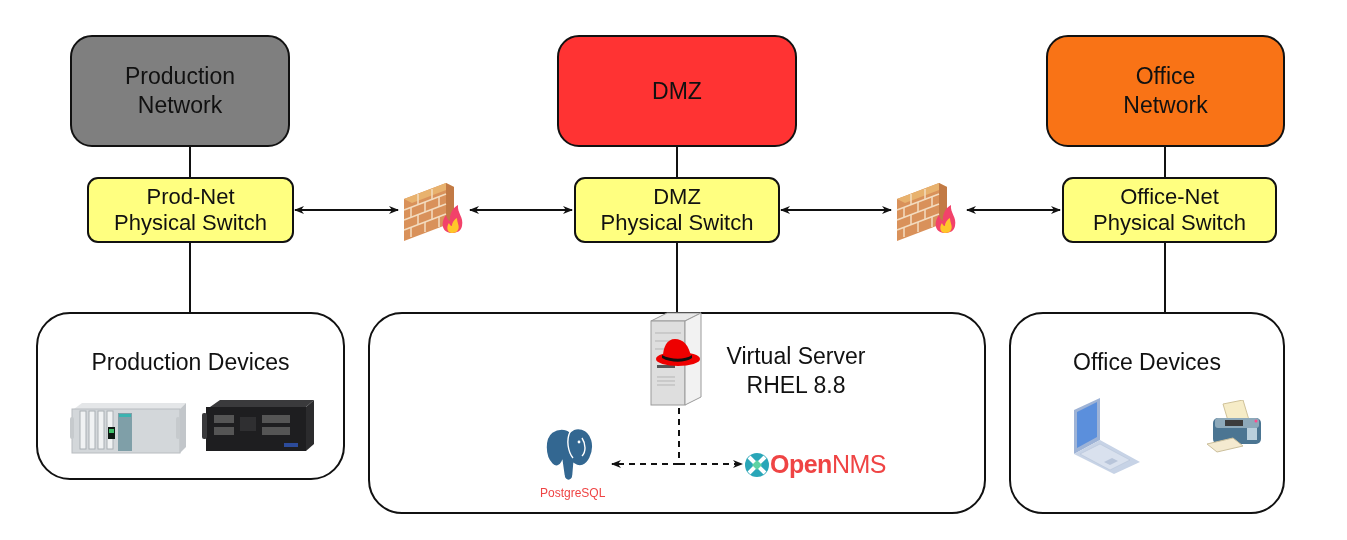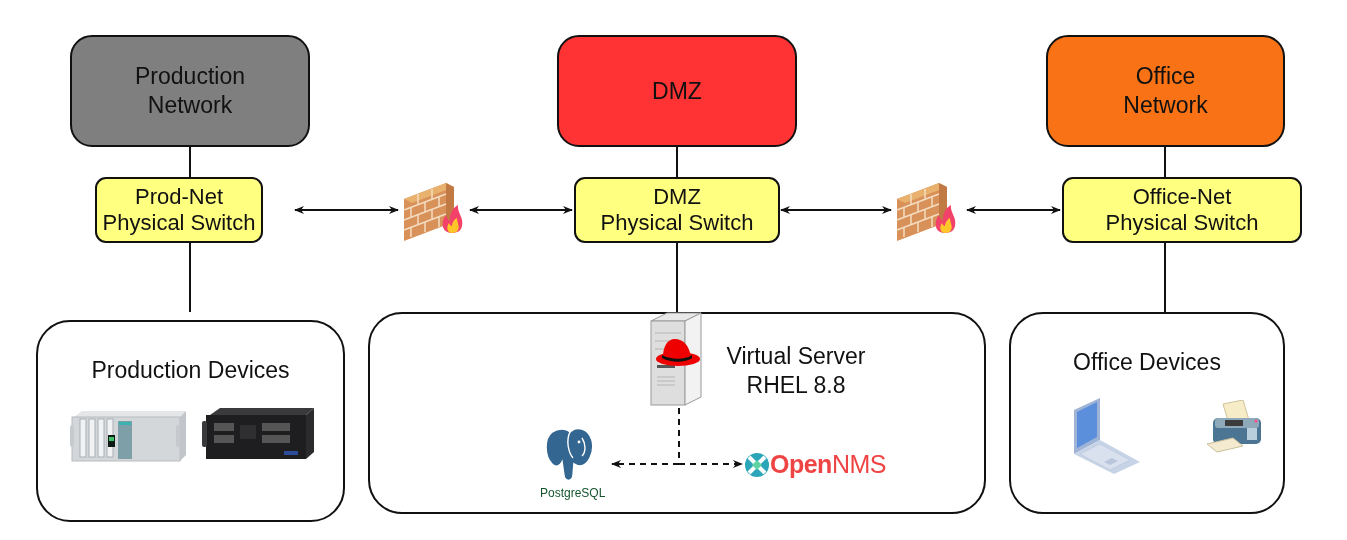--- a/index.html
+++ b/index.html
@@ -12,21 +12,21 @@
   .zone span { white-space:pre-line; }
   .switch { position:absolute; box-sizing:border-box; border:2px solid #111; border-radius:11px;
             background:#ffff80; display:flex; align-items:center; justify-content:center;
             text-align:center; font-size:22px; line-height:26px; }
   .switch span { white-space:pre-line; }
   .group { position:absolute; box-sizing:border-box; border:2px solid #111; border-radius:34px;
            background:#fff; }
   .group-title { position:absolute; left:0; right:0; text-align:center; font-size:23px; }
   .vs-label { position:absolute; text-align:center; font-size:23px; line-height:29px; white-space:pre-line; }
   svg.lines { position:absolute; left:0; top:0; }
-  .pg-label { position:absolute; font-size:12px; color:#14532d; }
+  .pg-label { position:absolute; font-size:12px; color:#ef4444; }
   .onms-label { position:absolute; font-size:25px; color:#ef4444; letter-spacing:-0.5px; }
   .onms-label b { font-weight:bold; }
 </style>
 </head>
 <body>
 
 <svg class="lines" width="1347" height="540">
   <defs>
     <marker id="ah" markerWidth="10" markerHeight="10" refX="9" refY="5" orient="auto-start-reverse" markerUnits="userSpaceOnUse">
       <path d="M0,1 L10,5 L0,9 L3,5 Z" fill="#111"></path>
@@ -40,41 +40,41 @@
   <line x1="190" y1="242" x2="190" y2="312" stroke="#111" stroke-width="2"></line>
   <line x1="677" y1="242" x2="677" y2="312" stroke="#111" stroke-width="2"></line>
   <line x1="1165" y1="242" x2="1165" y2="312" stroke="#111" stroke-width="2"></line>
 
   <line x1="295" y1="210" x2="398" y2="210" stroke="#111" stroke-width="2" marker-start="url(#ah)" marker-end="url(#ah)"></line>
   <line x1="470" y1="210" x2="572" y2="210" stroke="#111" stroke-width="2" marker-start="url(#ah)" marker-end="url(#ah)"></line>
   <line x1="781" y1="210" x2="891" y2="210" stroke="#111" stroke-width="2" marker-start="url(#ah)" marker-end="url(#ah)"></line>
   <line x1="967" y1="210" x2="1060" y2="210" stroke="#111" stroke-width="2" marker-start="url(#ah)" marker-end="url(#ah)"></line>
 </svg>
 
-<div class="zone" style="left:70px; top:35px; width:240px; height:112px; background:#7f7f7f;">
+<div class="zone" style="left:70px; top:35px; width:220px; height:112px; background:#7f7f7f;">
   <span>Production
 Network</span>
 </div>
 <div class="zone" style="left:557px; top:35px; width:240px; height:112px; background:#ff3333;">
   <span>DMZ</span>
 </div>
 <div class="zone" style="left:1046px; top:35px; width:239px; height:112px; background:#f97316;">
   <span>Office
 Network</span>
 </div>
 
-<div class="switch" style="left:95px; top:177px; width:168px; height:66px;align-items:center;">
+<div class="switch" style="left:87px; top:177px; width:207px; height:66px;align-items:center;">
   <span>Prod-Net
 Physical Switch</span>
 </div>
 <div class="switch" style="left:574px; top:177px; width:206px; height:66px;">
   <span>DMZ
 Physical Switch</span>
 </div>
-<div class="switch" style="left:1062px; top:177px; width:240px; height:66px;">
+<div class="switch" style="left:1062px; top:177px; width:215px; height:66px;">
   <span>Office-Net
 Physical Switch</span>
 </div>
 
 <svg class="abs" style="left:402px; top:177px;" width="64" height="68" viewBox="0 0 64 68">
   <polygon points="2,22 44,6 44,48 2,64" fill="#d9915a"></polygon>
   <polygon points="2,22 44,6 52,10 10,26" fill="#e8b26e"></polygon>
   <polygon points="44,6 52,10 52,52 44,48" fill="#c27a45"></polygon>
   <g stroke="#f3dcc0" stroke-width="1.5">
     <line x1="2" y1="33" x2="44" y2="17"></line>
@@ -110,21 +110,21 @@
     <line x1="16" y1="38" x2="16" y2="48"></line>
       <line x1="30" y1="33" x2="30" y2="43"></line>
     <line x1="9" y1="50" x2="9" y2="60"></line>
       <line x1="23" y1="45" x2="23" y2="55"></line>
       <line x1="37" y1="40" x2="37" y2="50"></line>
   </g>
   <path d="M50,56 C40,56 38,46 44,38 C45,43 48,44 48,44 C47,36 52,30 56,28 C55,36 62,40 60,49 C59,54 55,56 50,56 Z" fill="#f2426a"></path>
   <path d="M50,56 C45,56 44,50 47,46 C48,49 50,49 50,49 C50,45 53,42 55,41 C55,46 58,49 56,53 C55,55 53,56 50,56 Z" fill="#ffc62a"></path>
 </svg>
 
-<div class="group" style="left:36px; top:320px; width:309px; height:202px;">
+<div class="group" style="left:36px; top:312px; width:309px; height:168px;">
   <div class="group-title" style="top:35px;">Production Devices</div>
   <svg class="abs" style="left:30px; top:85px;" width="122" height="58" viewBox="0 0 122 58">
     <polygon points="6,10 112,10 118,4 14,4" fill="#e4e6e8"></polygon>
     <rect x="4" y="10" width="108" height="44" fill="#d3d7da" stroke="#b8bcc0"></rect>
     <polygon points="112,10 118,4 118,48 112,54" fill="#c2c6ca"></polygon>
     <g fill="#f0f2f3" stroke="#aab0b4">
       <rect x="12" y="12" width="6" height="38"></rect>
         <rect x="21" y="12" width="6" height="38"></rect>
       <rect x="30" y="12" width="6" height="38"></rect>
         <rect x="39" y="12" width="6" height="38"></rect>

